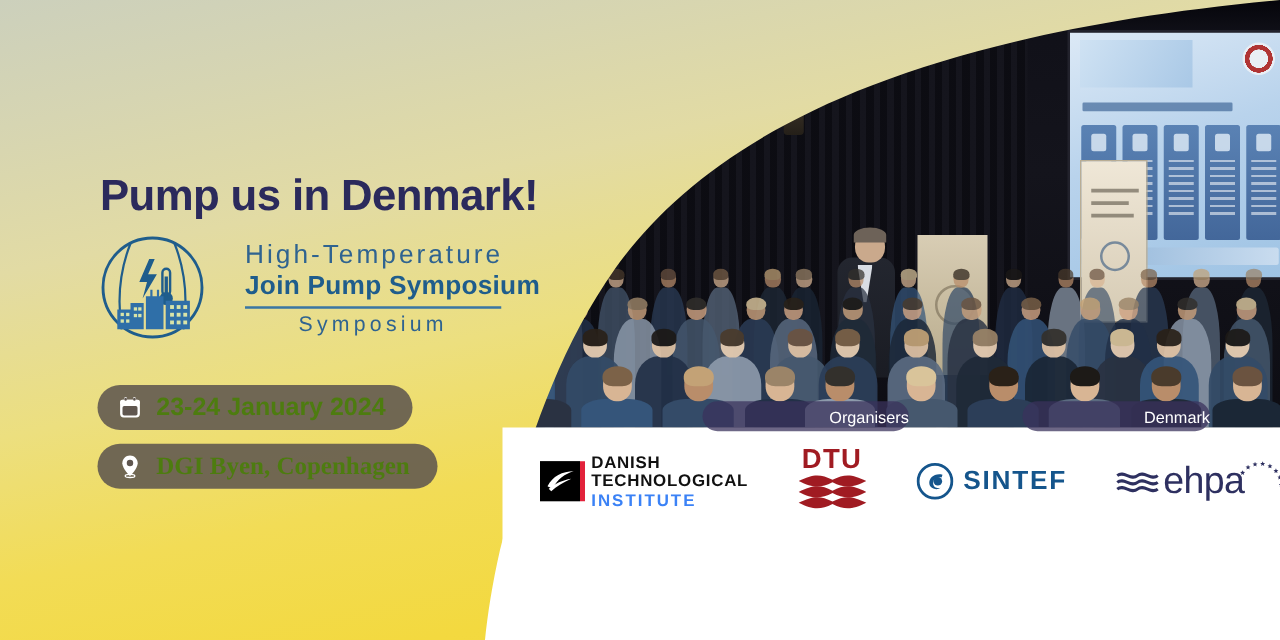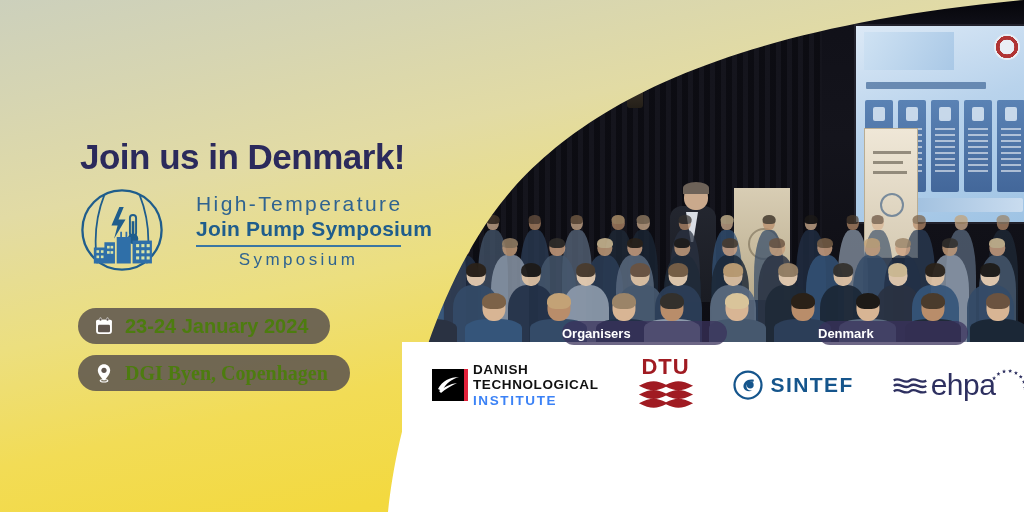--- a/index.html
+++ b/index.html
@@ -263,22 +263,22 @@
   
   .ehpa { display:flex; align-items:center; gap:3px; position:relative; }
   .ehpa-word {
     font-size:30px; color:#2e3060; letter-spacing:-.5px; line-height:1;
   }
 
   
   .pill {
     position:absolute; height:24px; border-radius:12px;
     background:rgba(58,50,92,.74);
-    display:flex; align-items:center; justify-content:flex-start;
-    color:#ffffff; font-size:13px; font-weight:bold;
+    display:flex; align-items:center; justify-content:flex-end;
+    color:#ffffff; font-size:13px; font-weight:normal;
   }
   .pill-organisers { left:562px; top:321px; width:165px; }
   .pill-partner { left:818px; top:321px; width:150px; }
 </style>
 </head>
 <body>
 
 <div id="banner">
 
   <div class="photo">
@@ -589,21 +589,21 @@
                  C445,282 420,360 400,440
                  C394,466 390,492 388,512
                  L0,512 Z"></path>
       </clipPath>
     </defs>
   </svg>
   <div class="yellow-panel" style="clip-path:url(#yellowClip)"></div>
 
   <div class="left-content">
 
-    <div class="headline">Join us in Denmark!</div>
+    <div class="headline">Pump us in Denmark!</div>
 
     <div class="logo-lockup">
       <svg class="logo-mark" viewBox="0 0 100 100">
         <circle cx="50" cy="50" r="45" fill="none" stroke="#1f5d8c" stroke-width="2.6"></circle>
         <path d="M30 10 C20 35 18 62 22 88" fill="none" stroke="#1f5d8c" stroke-width="2"></path>
         <path d="M70 10 C80 35 82 62 78 88" fill="none" stroke="#1f5d8c" stroke-width="2"></path>
 
         <path d="M47 24 L38 45 L45 45 L41 60 L54 38 L46 38 L52 24 Z" fill="#1f5d8c"></path>
 
         <rect x="59" y="33" width="7" height="24" rx="3.5" fill="none" stroke="#1f5d8c" stroke-width="2.2"></rect>

